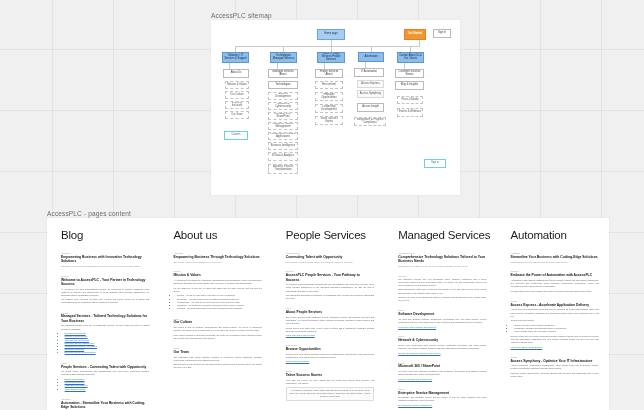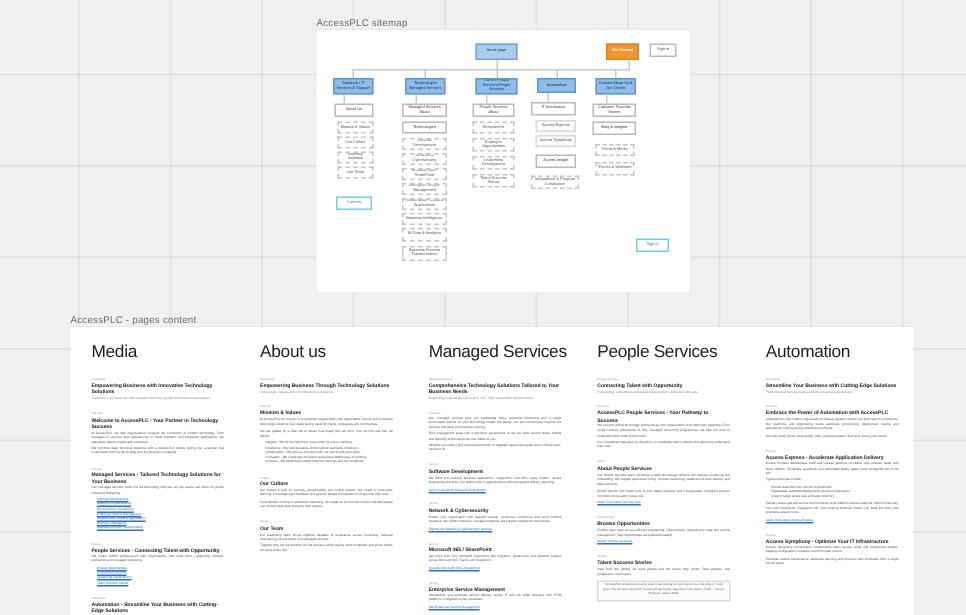--- a/index.html
+++ b/index.html
@@ -168,21 +168,21 @@
     <div class="node dashed" style="left:186px;top:76px;width:26px;height:8px;">Press &amp; Media</div>
     <div class="node dashed" style="left:186px;top:88px;width:26px;height:9px;">Events &amp; Webinars</div>
 
     <div class="node cta" style="left:213px;top:139px;width:22px;height:9px;">Sign in</div>
   </div>
 
   <div class="frame-label" id="pages-label">AccessPLC - pages content</div>
   <div class="frame" id="pages-frame">
     <div class="cols" id="cols-host">
         <div class="col">
-          <div class="col-title">Media</div>
+          <div class="col-title">Blog</div>
           <div class="blk">
             <div class="eyebrow">Homepage</div>
             <div class="h2">Empowering Business with Innovative Technology Solutions</div>
             <div class="sub">Transform your business with managed services, people services and automation.</div>
           </div>
           <div class="blk">
             <div class="eyebrow">Overview</div>
             <div class="h2">Welcome to AccessPLC - Your Partner in Technology Success</div>
             <div class="para">At AccessPLC, we help organisations navigate the complexity of modern technology. From managed IT services and cybersecurity to cloud migration and enterprise applications, our specialists deliver measurable outcomes.</div>
             <div class="para">We combine deep technical expertise with a people-first culture, giving you a partner that understands both the technology and the business it supports.</div>
@@ -244,58 +244,20 @@
             <div class="para">From flexible working to structured mentoring, we create an environment where talented people can do their best work and grow their careers.</div>
           </div>
           <div class="blk">
             <div class="eyebrow">People</div>
             <div class="h2">Our Team</div>
             <div class="para">Our leadership team brings together decades of experience across consulting, software engineering, infrastructure and managed services.</div>
             <div class="para">Together they set the direction for the business while staying close to delivery and to the clients we serve every day.</div>
           </div>
         </div>
         <div class="col">
-          <div class="col-title">Managed Services</div>
-          <div class="blk">
-            <div class="eyebrow">Managed Services</div>
-            <div class="h2">Comprehensive Technology Solutions Tailored to Your Business Needs</div>
-            <div class="sub">Supporting your estate end to end, 24/7, with measurable service levels.</div>
-          </div>
-          <div class="blk">
-            <div class="eyebrow">Overview</div>
-            <div class="para">Our managed services give you predictable costs, proactive monitoring and a single accountable partner for your technology estate. We design, run and continuously improve the services that keep your business moving.</div>
-            <div class="para">Each engagement starts with a discovery assessment so we can tailor service levels, tooling and reporting to the outcomes that matter to you.</div>
-            <div class="para">Whether you need a fully outsourced function or targeted support alongside your in-house team, we flex to fit.</div>
-          </div>
-          <div class="blk">
-            <div class="eyebrow">Service</div>
-            <div class="h2">Software Development</div>
-            <div class="para">We build and maintain bespoke applications, integrations and APIs using modern, secure engineering practices. Our teams work in agile iterations with transparent delivery reporting.</div>
-            <div class="linkline">Learn more about Software Development</div>
-          </div>
-          <div class="blk">
-            <div class="eyebrow">Service</div>
-            <div class="h2">Network &amp; Cybersecurity</div>
-            <div class="para">Protect your organisation with layered security, continuous monitoring and rapid incident response. We harden networks, manage endpoints and support compliance frameworks.</div>
-            <div class="linkline">Explore our Network &amp; Cybersecurity services</div>
-          </div>
-          <div class="blk">
-            <div class="eyebrow">Service</div>
-            <div class="h2">Microsoft 365 / SharePoint</div>
-            <div class="para">Get more from your Microsoft investment with migration, governance and adoption support across Microsoft 365, Teams and SharePoint.</div>
-            <div class="linkline">Discover Microsoft 365 &amp; SharePoint</div>
-          </div>
-          <div class="blk">
-            <div class="eyebrow">Service</div>
-            <div class="h2">Enterprise Service Management</div>
-            <div class="para">Standardise and automate service delivery across IT and the wider business with ITSM platforms configured to your processes.</div>
-            <div class="linkline">See Enterprise Service Management</div>
-          </div>
-        </div>
-        <div class="col">
           <div class="col-title">People Services</div>
           <div class="blk">
             <div class="eyebrow">People Services</div>
             <div class="h2">Connecting Talent with Opportunity</div>
             <div class="sub">Resourcing, recruitment and career development, delivered with care.</div>
           </div>
           <div class="blk">
             <div class="eyebrow">Overview</div>
             <div class="h2">AccessPLC People Services - Your Pathway to Success</div>
             <div class="para">We connect skilled technology professionals with organisations that need their expertise. From single contract placements to fully managed resourcing programmes, we take the time to understand both sides of the match.</div>
@@ -312,20 +274,58 @@
             <div class="eyebrow">Opportunities</div>
             <div class="h2">Browse Opportunities</div>
             <div class="para">Explore open roles across software engineering, infrastructure, cybersecurity, data and service management. New opportunities are published weekly.</div>
             <div class="linkline">Search current vacancies</div>
           </div>
           <div class="blk">
             <div class="eyebrow">Stories</div>
             <div class="h2">Talent Success Stories</div>
             <div class="para">Hear from the people we have placed and the teams they joined. Real projects, real progression, real impact.</div>
             <div class="quote">"AccessPLC understood exactly what I was looking for and found me a role where I could grow. The process was quick, honest and genuinely supportive from start to finish." - Senior Engineer, placed 2024</div>
+          </div>
+        </div>
+        <div class="col">
+          <div class="col-title">Managed Services</div>
+          <div class="blk">
+            <div class="eyebrow">Managed Services</div>
+            <div class="h2">Comprehensive Technology Solutions Tailored to Your Business Needs</div>
+            <div class="sub">Supporting your estate end to end, 24/7, with measurable service levels.</div>
+          </div>
+          <div class="blk">
+            <div class="eyebrow">Overview</div>
+            <div class="para">Our managed services give you predictable costs, proactive monitoring and a single accountable partner for your technology estate. We design, run and continuously improve the services that keep your business moving.</div>
+            <div class="para">Each engagement starts with a discovery assessment so we can tailor service levels, tooling and reporting to the outcomes that matter to you.</div>
+            <div class="para">Whether you need a fully outsourced function or targeted support alongside your in-house team, we flex to fit.</div>
+          </div>
+          <div class="blk">
+            <div class="eyebrow">Service</div>
+            <div class="h2">Software Development</div>
+            <div class="para">We build and maintain bespoke applications, integrations and APIs using modern, secure engineering practices. Our teams work in agile iterations with transparent delivery reporting.</div>
+            <div class="linkline">Learn more about Software Development</div>
+          </div>
+          <div class="blk">
+            <div class="eyebrow">Service</div>
+            <div class="h2">Network &amp; Cybersecurity</div>
+            <div class="para">Protect your organisation with layered security, continuous monitoring and rapid incident response. We harden networks, manage endpoints and support compliance frameworks.</div>
+            <div class="linkline">Explore our Network &amp; Cybersecurity services</div>
+          </div>
+          <div class="blk">
+            <div class="eyebrow">Service</div>
+            <div class="h2">Microsoft 365 / SharePoint</div>
+            <div class="para">Get more from your Microsoft investment with migration, governance and adoption support across Microsoft 365, Teams and SharePoint.</div>
+            <div class="linkline">Discover Microsoft 365 &amp; SharePoint</div>
+          </div>
+          <div class="blk">
+            <div class="eyebrow">Service</div>
+            <div class="h2">Enterprise Service Management</div>
+            <div class="para">Standardise and automate service delivery across IT and the wider business with ITSM platforms configured to your processes.</div>
+            <div class="linkline">See Enterprise Service Management</div>
           </div>
         </div>
         <div class="col">
           <div class="col-title">Automation</div>
           <div class="blk">
             <div class="eyebrow">Automation</div>
             <div class="h2">Streamline Your Business with Cutting-Edge Solutions</div>
             <div class="sub">Platforms that remove manual effort and accelerate delivery.</div>
           </div>
           <div class="blk">

